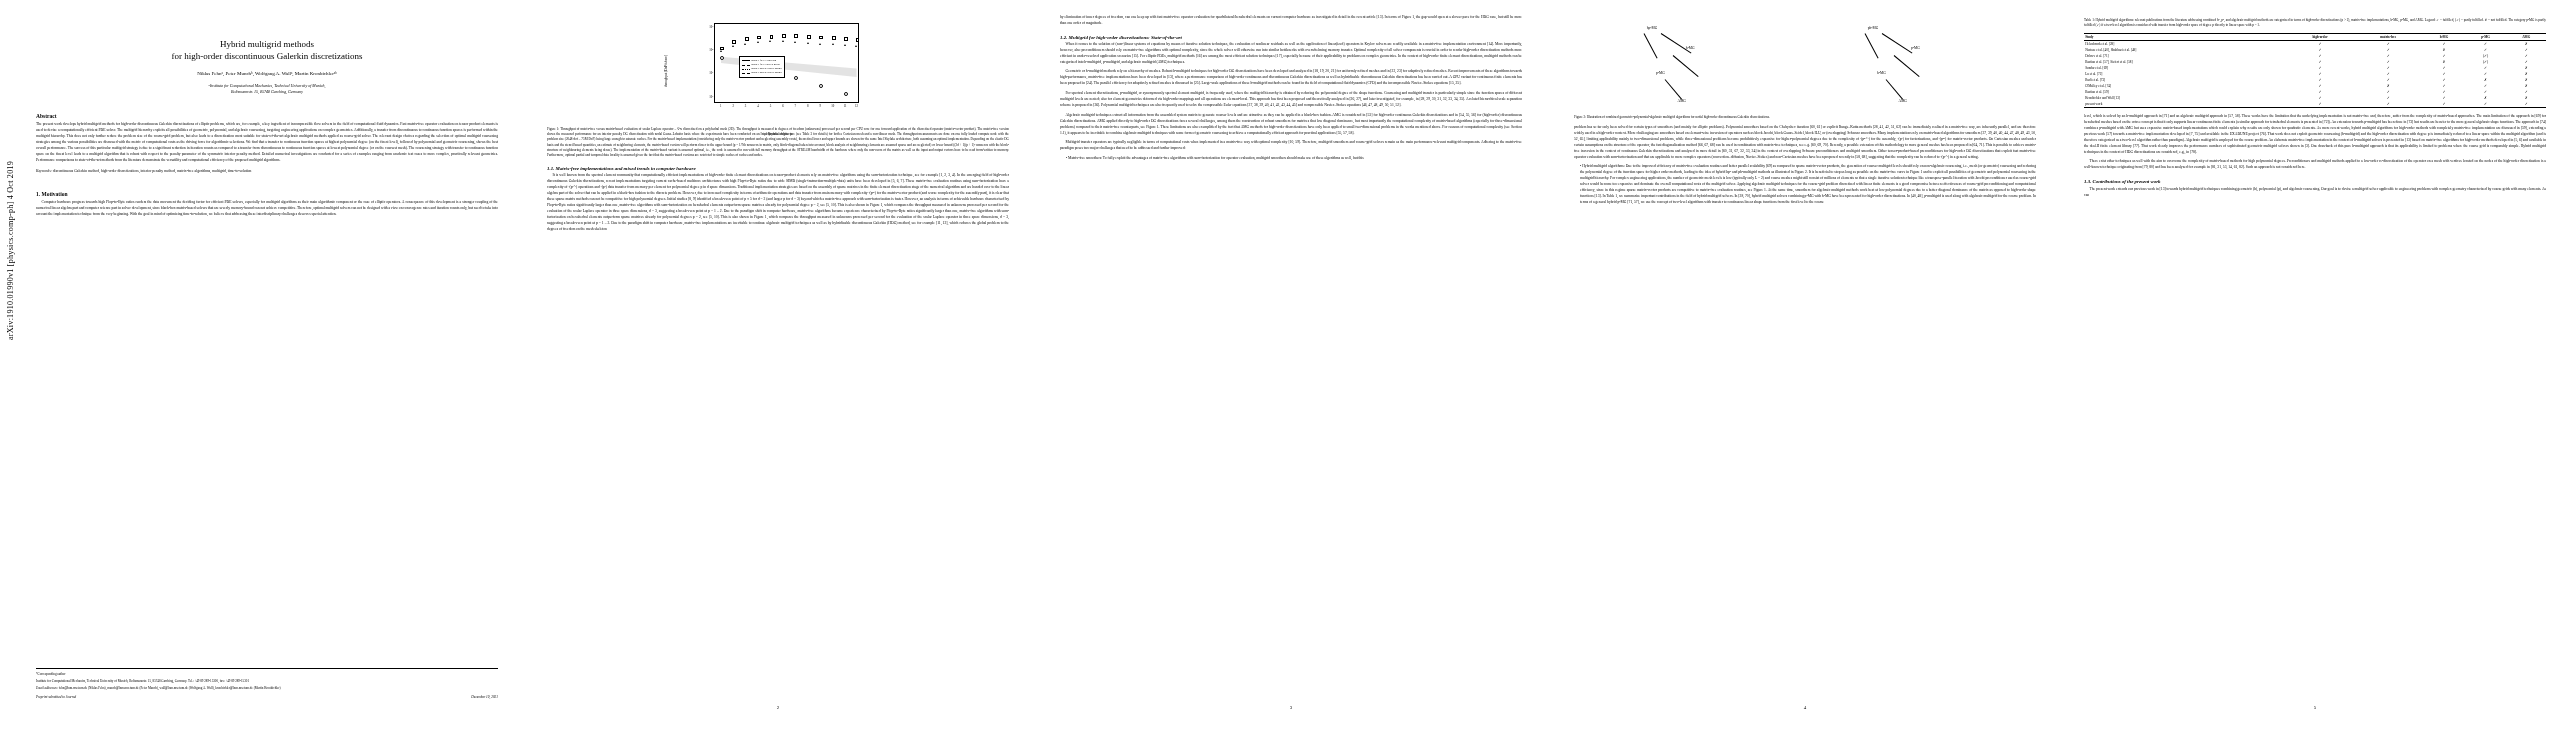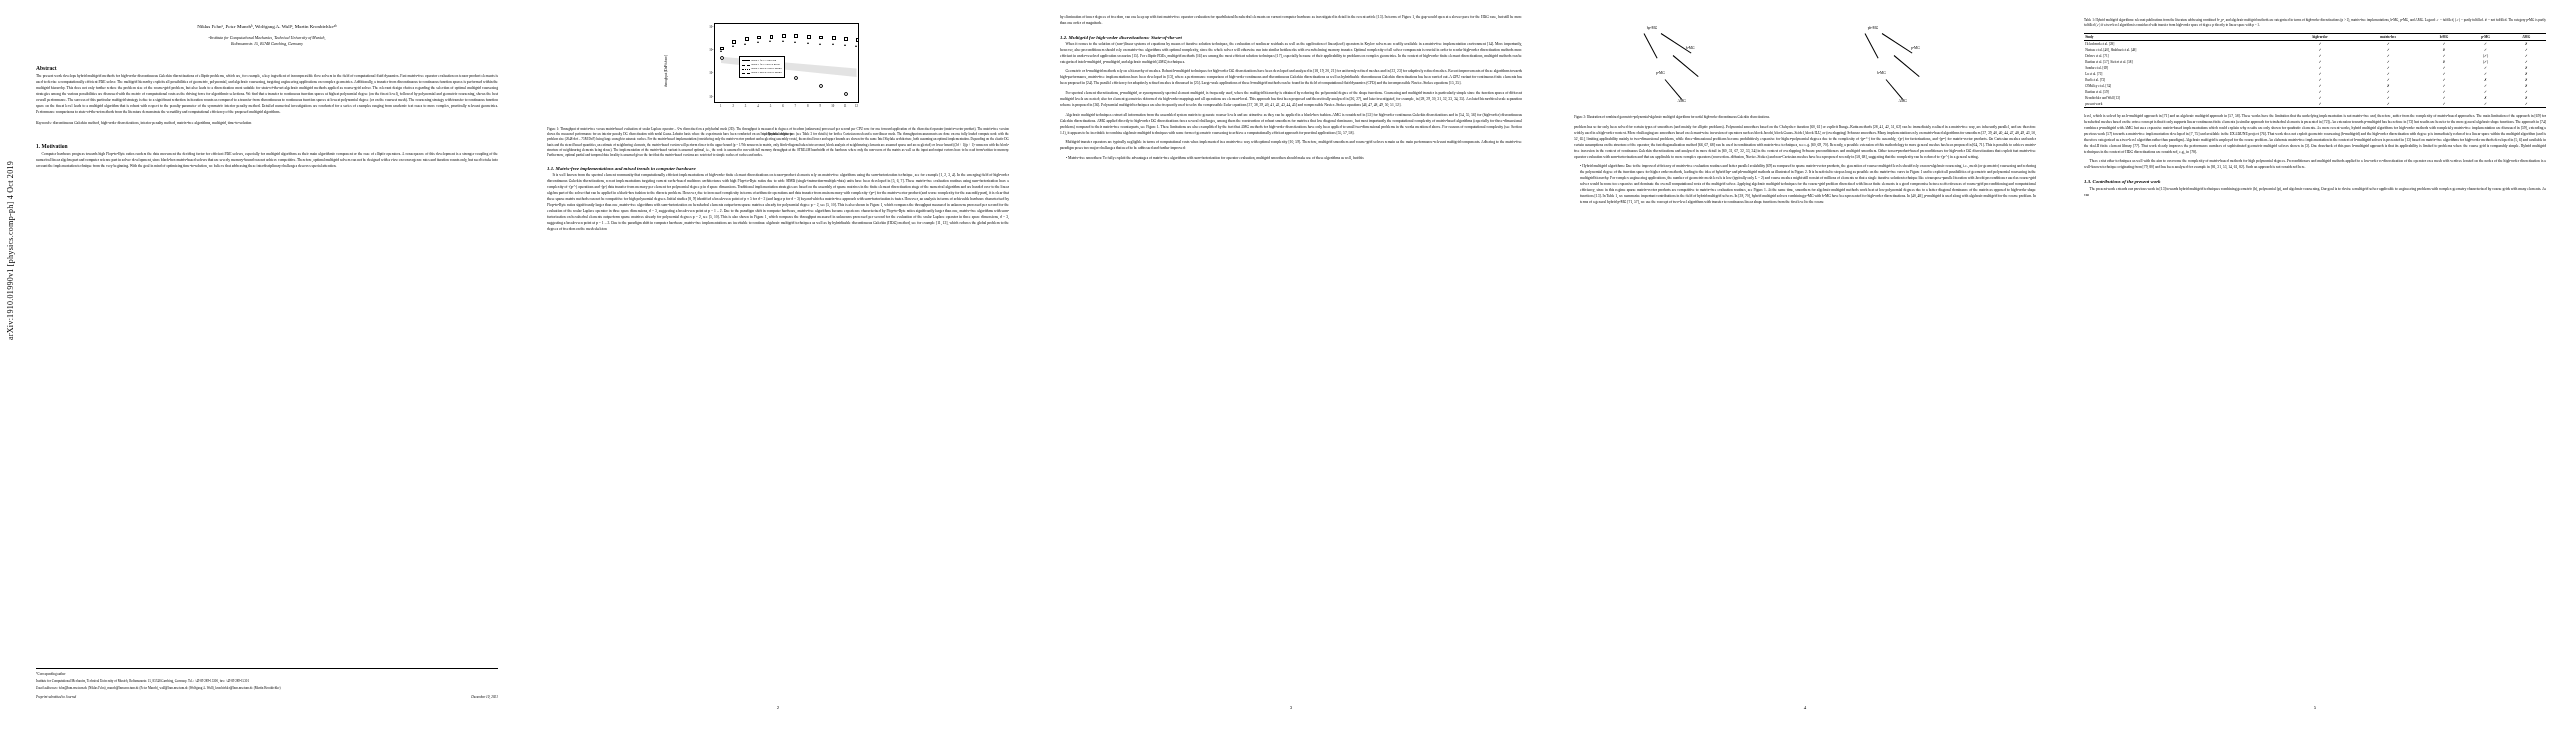--- a/index.html
+++ b/index.html
@@ -73,20 +73,24 @@
   .chk{font-size:3.6px;}
 </style>
 </head>
 <body>
 
 <div class="sheet">
 
   <div class="arxiv-stamp">arXiv:1910.01990v1  [physics.comp-ph]  4 Oct 2019</div>
 
   <div class="page p1">
+    <div class="ttl">
+      <div>Hybrid multigrid methods</div>
+      <div>for high-order discontinuous Galerkin discretizations</div>
+    </div>
     <div class="authors">Niklas Fehnᵃ, Peter Munchᵇ, Wolfgang A. Wallᵃ, Martin Kronbichlerᵃᵇ</div>
     <div class="affil">
       <div>ᵃInstitute for Computational Mechanics, Technical University of Munich,</div>
       <div>Boltzmannstr. 15, 85748 Garching, Germany</div>
     </div>
 
     <h2 class="sec" style="margin-top:18px">Abstract</h2>
     <p class="body noind">The present work develops hybrid multigrid methods for high-order discontinuous Galerkin discretizations of elliptic problems, which are, for example, a key ingredient of incompressible flow solvers in the field of computational fluid dynamics. Fast matrix-free operator evaluation on tensor product elements is used to devise a computationally efficient PDE solver. The multigrid hierarchy exploits all possibilities of geometric, polynomial, and algebraic coarsening, targeting engineering applications on complex geometries. Additionally, a transfer from discontinuous to continuous function spaces is performed within the multigrid hierarchy. This does not only further reduce the problem size of the coarse-grid problem, but also leads to a discretization most suitable for state-of-the-art algebraic multigrid methods applied as coarse-grid solver. The relevant design choices regarding the selection of optimal multigrid coarsening strategies among the various possibilities are discussed with the metric of computational costs as the driving force for algorithmic selections. We find that a transfer to continuous function spaces at highest polynomial degree (on the finest level), followed by polynomial and geometric coarsening, shows the best overall performance. The success of this particular multigrid strategy is due to a significant reduction in iteration counts as compared to a transfer from discontinuous to continuous function spaces at lowest polynomial degree (or on the coarsest mesh). The coarsening strategy with transfer to continuous function space on the finest level leads to a multigrid algorithm that is robust with respect to the penalty parameter of the symmetric interior penalty method. Detailed numerical investigations are conducted for a series of examples ranging from academic test cases to more complex, practically relevant geometries. Performance comparisons to state-of-the-art methods from the literature demonstrate the versatility and computational efficiency of the proposed multigrid algorithms.</p>
 
     <p class="kw">

